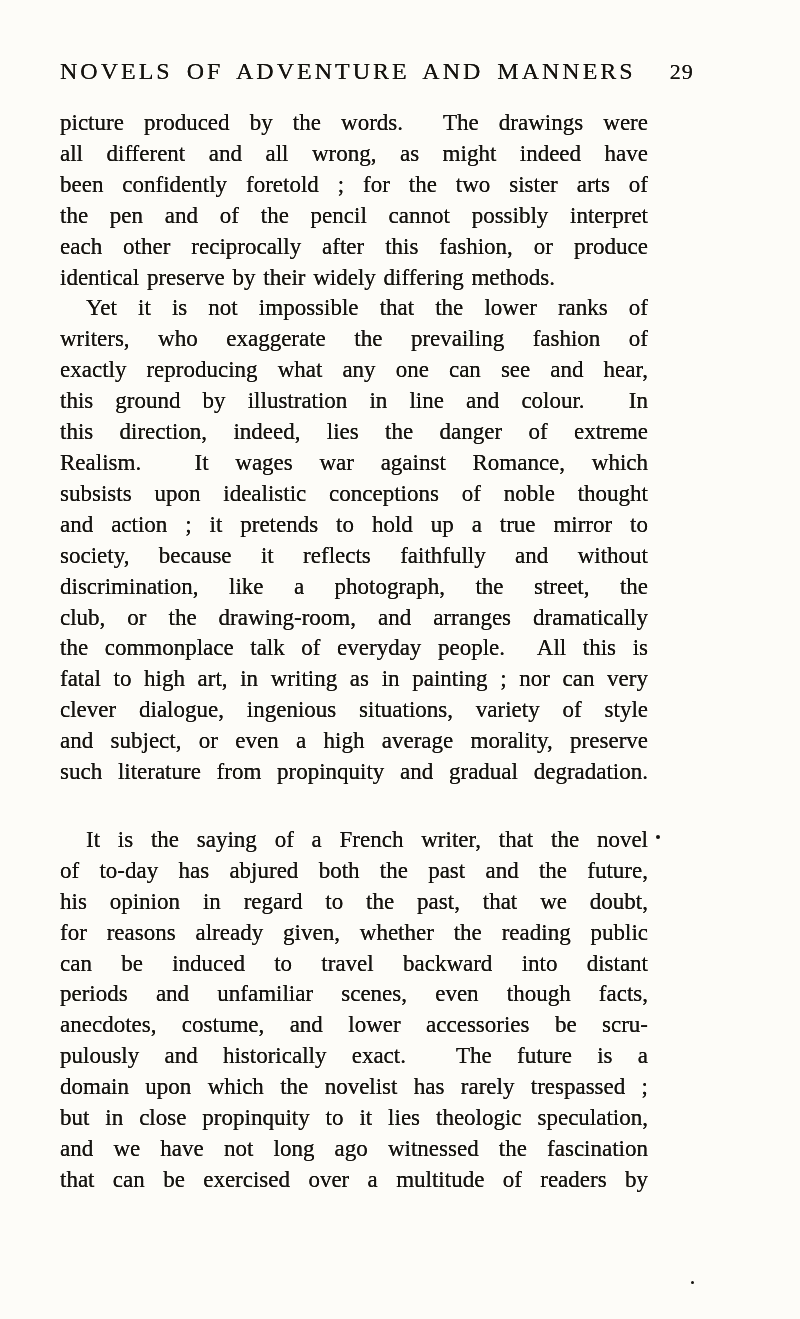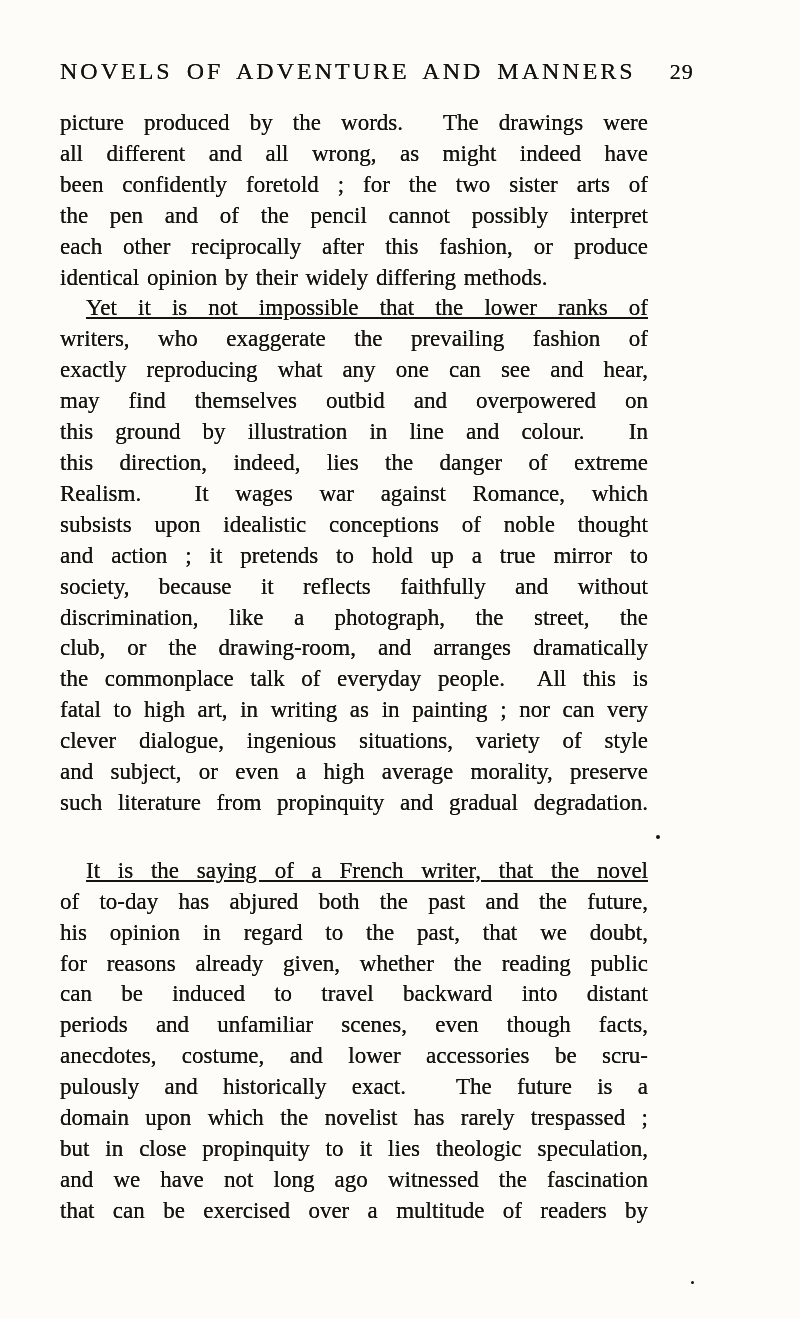--- a/index.html
+++ b/index.html
@@ -38,48 +38,47 @@
     line-height: 30.9px;
     word-spacing: 2px;
     text-shadow: 0 0 0.6px currentColor;
   }
   .para { margin: 0; }
   .line {
     text-align: justify;
     text-align-last: justify;
   }
   .line.no-just { text-align-last: left; }
-  .line.indent { text-indent: 26px; text-decoration: underline; }
+  .line.indent { text-indent: 26px; }
   .ink-spot {
     position: absolute;
     background: var(--ink, #161410);
     border-radius: 50%;
   }
 </style>
 </head>
 <body>
 
 <div class="page">
   <div class="running-header">
     <span>NOVELS OF ADVENTURE AND MANNERS</span><span class="page-num">29</span>
   </div>
   <div class="body-text">
       <div class="para">
         <div class="line">picture produced by the words.&nbsp; The drawings were</div>
         <div class="line">all different and all wrong, as might indeed have</div>
         <div class="line">been confidently foretold ; for the two sister arts of</div>
         <div class="line">the pen and of the pencil cannot possibly interpret</div>
         <div class="line">each other reciprocally after this fashion, or produce</div>
-        <div class="line no-just">identical opinion by their widely differing methods.</div>
+        <div class="line no-just">identical preserve by their widely differing methods.</div>
       </div>
       <div class="para">
         <div class="line indent">Yet it is not impossible that the lower ranks of</div>
         <div class="line">writers, who exaggerate the prevailing fashion of</div>
         <div class="line">exactly reproducing what any one can see and hear,</div>
-        <div class="line">may find themselves outbid and overpowered on</div>
         <div class="line">this ground by illustration in line and colour.&nbsp; In</div>
         <div class="line">this direction, indeed, lies the danger of extreme</div>
         <div class="line">Realism.&nbsp; It wages war against Romance, which</div>
         <div class="line">subsists upon idealistic conceptions of noble thought</div>
         <div class="line">and action ; it pretends to hold up a true mirror to</div>
         <div class="line">society, because it reflects faithfully and without</div>
         <div class="line">discrimination, like a photograph, the street, the</div>
         <div class="line">club, or the drawing-room, and arranges dramatically</div>
         <div class="line">the commonplace talk of everyday people.&nbsp; All this is</div>
         <div class="line">fatal to high art, in writing as in painting ; nor can very</div>

